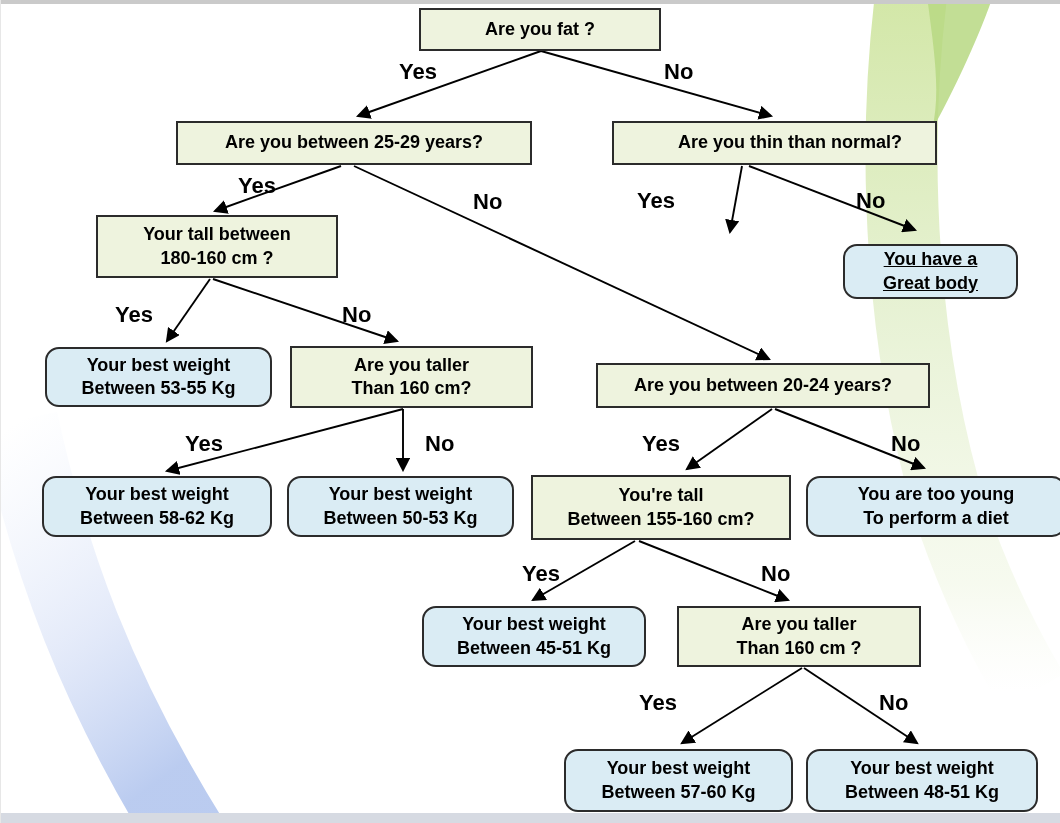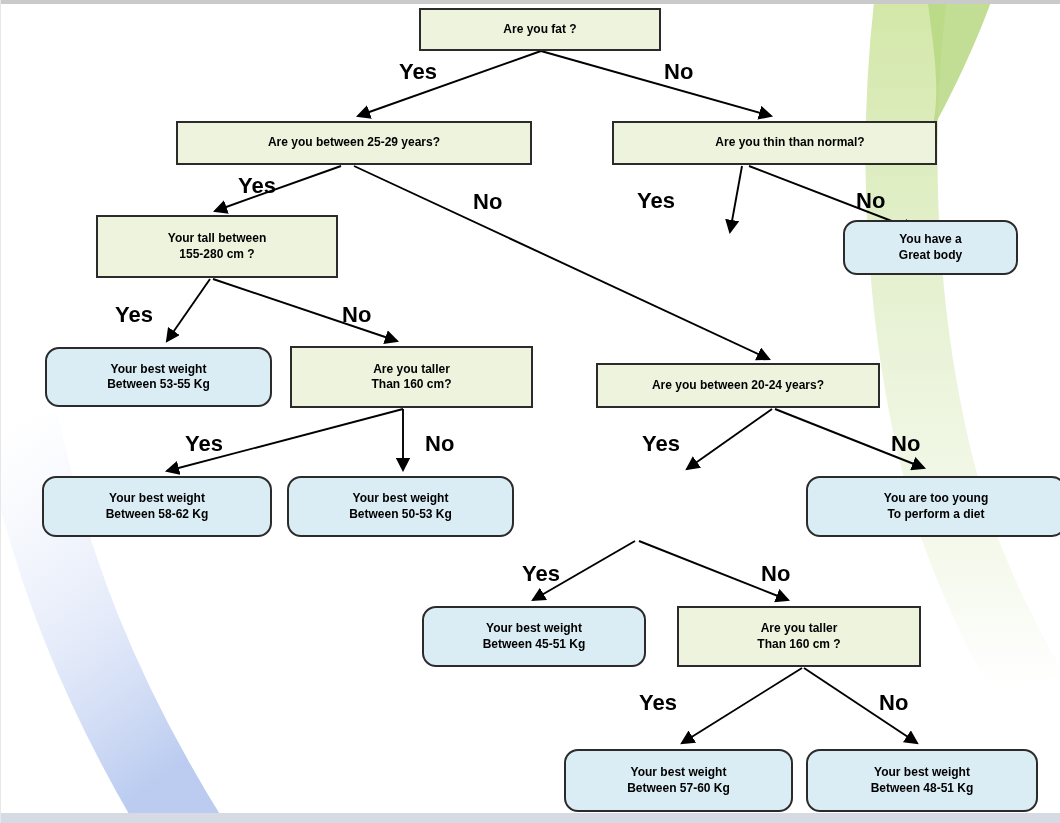--- a/index.html
+++ b/index.html
@@ -7,21 +7,21 @@
     position:relative;width:1060px;height:823px;overflow:hidden;
     background:#ffffff;font-family:"Liberation Sans","DejaVu Sans",sans-serif;
     border-left:1px solid #e7e7e7;
   }
   .strip-top{position:absolute;left:0;top:0;width:1060px;height:4px;background:var(--strip-top,#cacaca);z-index:4;}
   .strip-bottom{position:absolute;left:0;top:813px;width:1060px;height:10px;background:var(--strip-bottom,#d6dae2);z-index:1;}
   #bg-layer,#arrow-layer{position:absolute;left:0;top:0;z-index:0;}
   #arrow-layer{z-index:5;}
   .node{
     position:absolute;display:flex;align-items:center;justify-content:center;
-    text-align:center;font-weight:bold;font-size:12px;line-height:1.28;color:#000;
+    text-align:center;font-weight:bold;font-size:18px;line-height:1.28;color:#000;
     white-space:pre-line;z-index:6;box-sizing:border-box;padding:2px 6px;
   }
   .decision{background:var(--decision-fill,#eef3de);border:2px solid var(--box-border,#2b2b2b);}
   .leaf{background:var(--leaf-fill,#daecf4);border:2px solid var(--box-border,#2b2b2b);border-radius:14px;}
   .edge-label{
     position:absolute;font-weight:bold;font-size:22px;color:#000;z-index:7;line-height:1;
   }
 </style>
 </head>
 <body>
@@ -73,32 +73,34 @@
       <line x1="638" y1="541" x2="787" y2="600" marker-end="url(#arr)"></line>
       <line x1="801" y1="668" x2="681" y2="743" marker-end="url(#arr)"></line>
       <line x1="803" y1="668" x2="916" y2="743" marker-end="url(#arr)"></line>
     </g>
   </svg>
 
   <div class="node decision" style="left:418px;top:8px;width:242px;height:43px;">Are you fat ?</div>
   <div class="node decision" style="left:175px;top:121px;width:356px;height:44px;">Are you between 25-29 years?</div>
   <div class="node decision" style="left:611px;top:121px;width:325px;height:44px;padding-left:37px;">Are you thin than normal?</div>
   <div class="node decision" style="left:95px;top:215px;width:242px;height:63px;">Your  tall between
-155-280 cm ?</div>
-  <div class="node leaf" style="left:842px;top:220px;width:175px;height:55px;">You have a
+180-160 cm ?</div>
+  <div class="node leaf" style="left:842px;top:244px;width:175px;height:55px;text-decoration:underline;">You have a
 Great body</div>
   <div class="node leaf" style="left:44px;top:347px;width:227px;height:60px;">Your best weight
 Between 53-55 Kg</div>
   <div class="node decision" style="left:289px;top:346px;width:243px;height:62px;">Are you taller
 Than 160 cm?</div>
-  <div class="node decision" style="left:595px;top:363px;width:284px;height:45px;">Are you between 20-24 years?</div>
+  <div class="node decision" style="left:595px;top:363px;width:334px;height:45px;">Are you between 20-24 years?</div>
   <div class="node leaf" style="left:41px;top:476px;width:230px;height:61px;">Your best weight
 Between 58-62 Kg</div>
   <div class="node leaf" style="left:286px;top:476px;width:227px;height:61px;">Your best weight
 Between 50-53 Kg</div>
+  <div class="node decision" style="left:530px;top:475px;width:260px;height:65px;">You're tall
+Between 155-160 cm?</div>
   <div class="node leaf" style="left:805px;top:476px;width:260px;height:61px;">You are too young
 To perform a diet</div>
   <div class="node leaf" style="left:421px;top:606px;width:224px;height:61px;">Your best weight
 Between 45-51 Kg</div>
   <div class="node decision" style="left:676px;top:606px;width:244px;height:61px;">Are you taller
 Than 160 cm ?</div>
   <div class="node leaf" style="left:563px;top:749px;width:229px;height:63px;">Your best weight
 Between 57-60 Kg</div>
   <div class="node leaf" style="left:805px;top:749px;width:232px;height:63px;">Your best weight
 Between 48-51 Kg</div>

